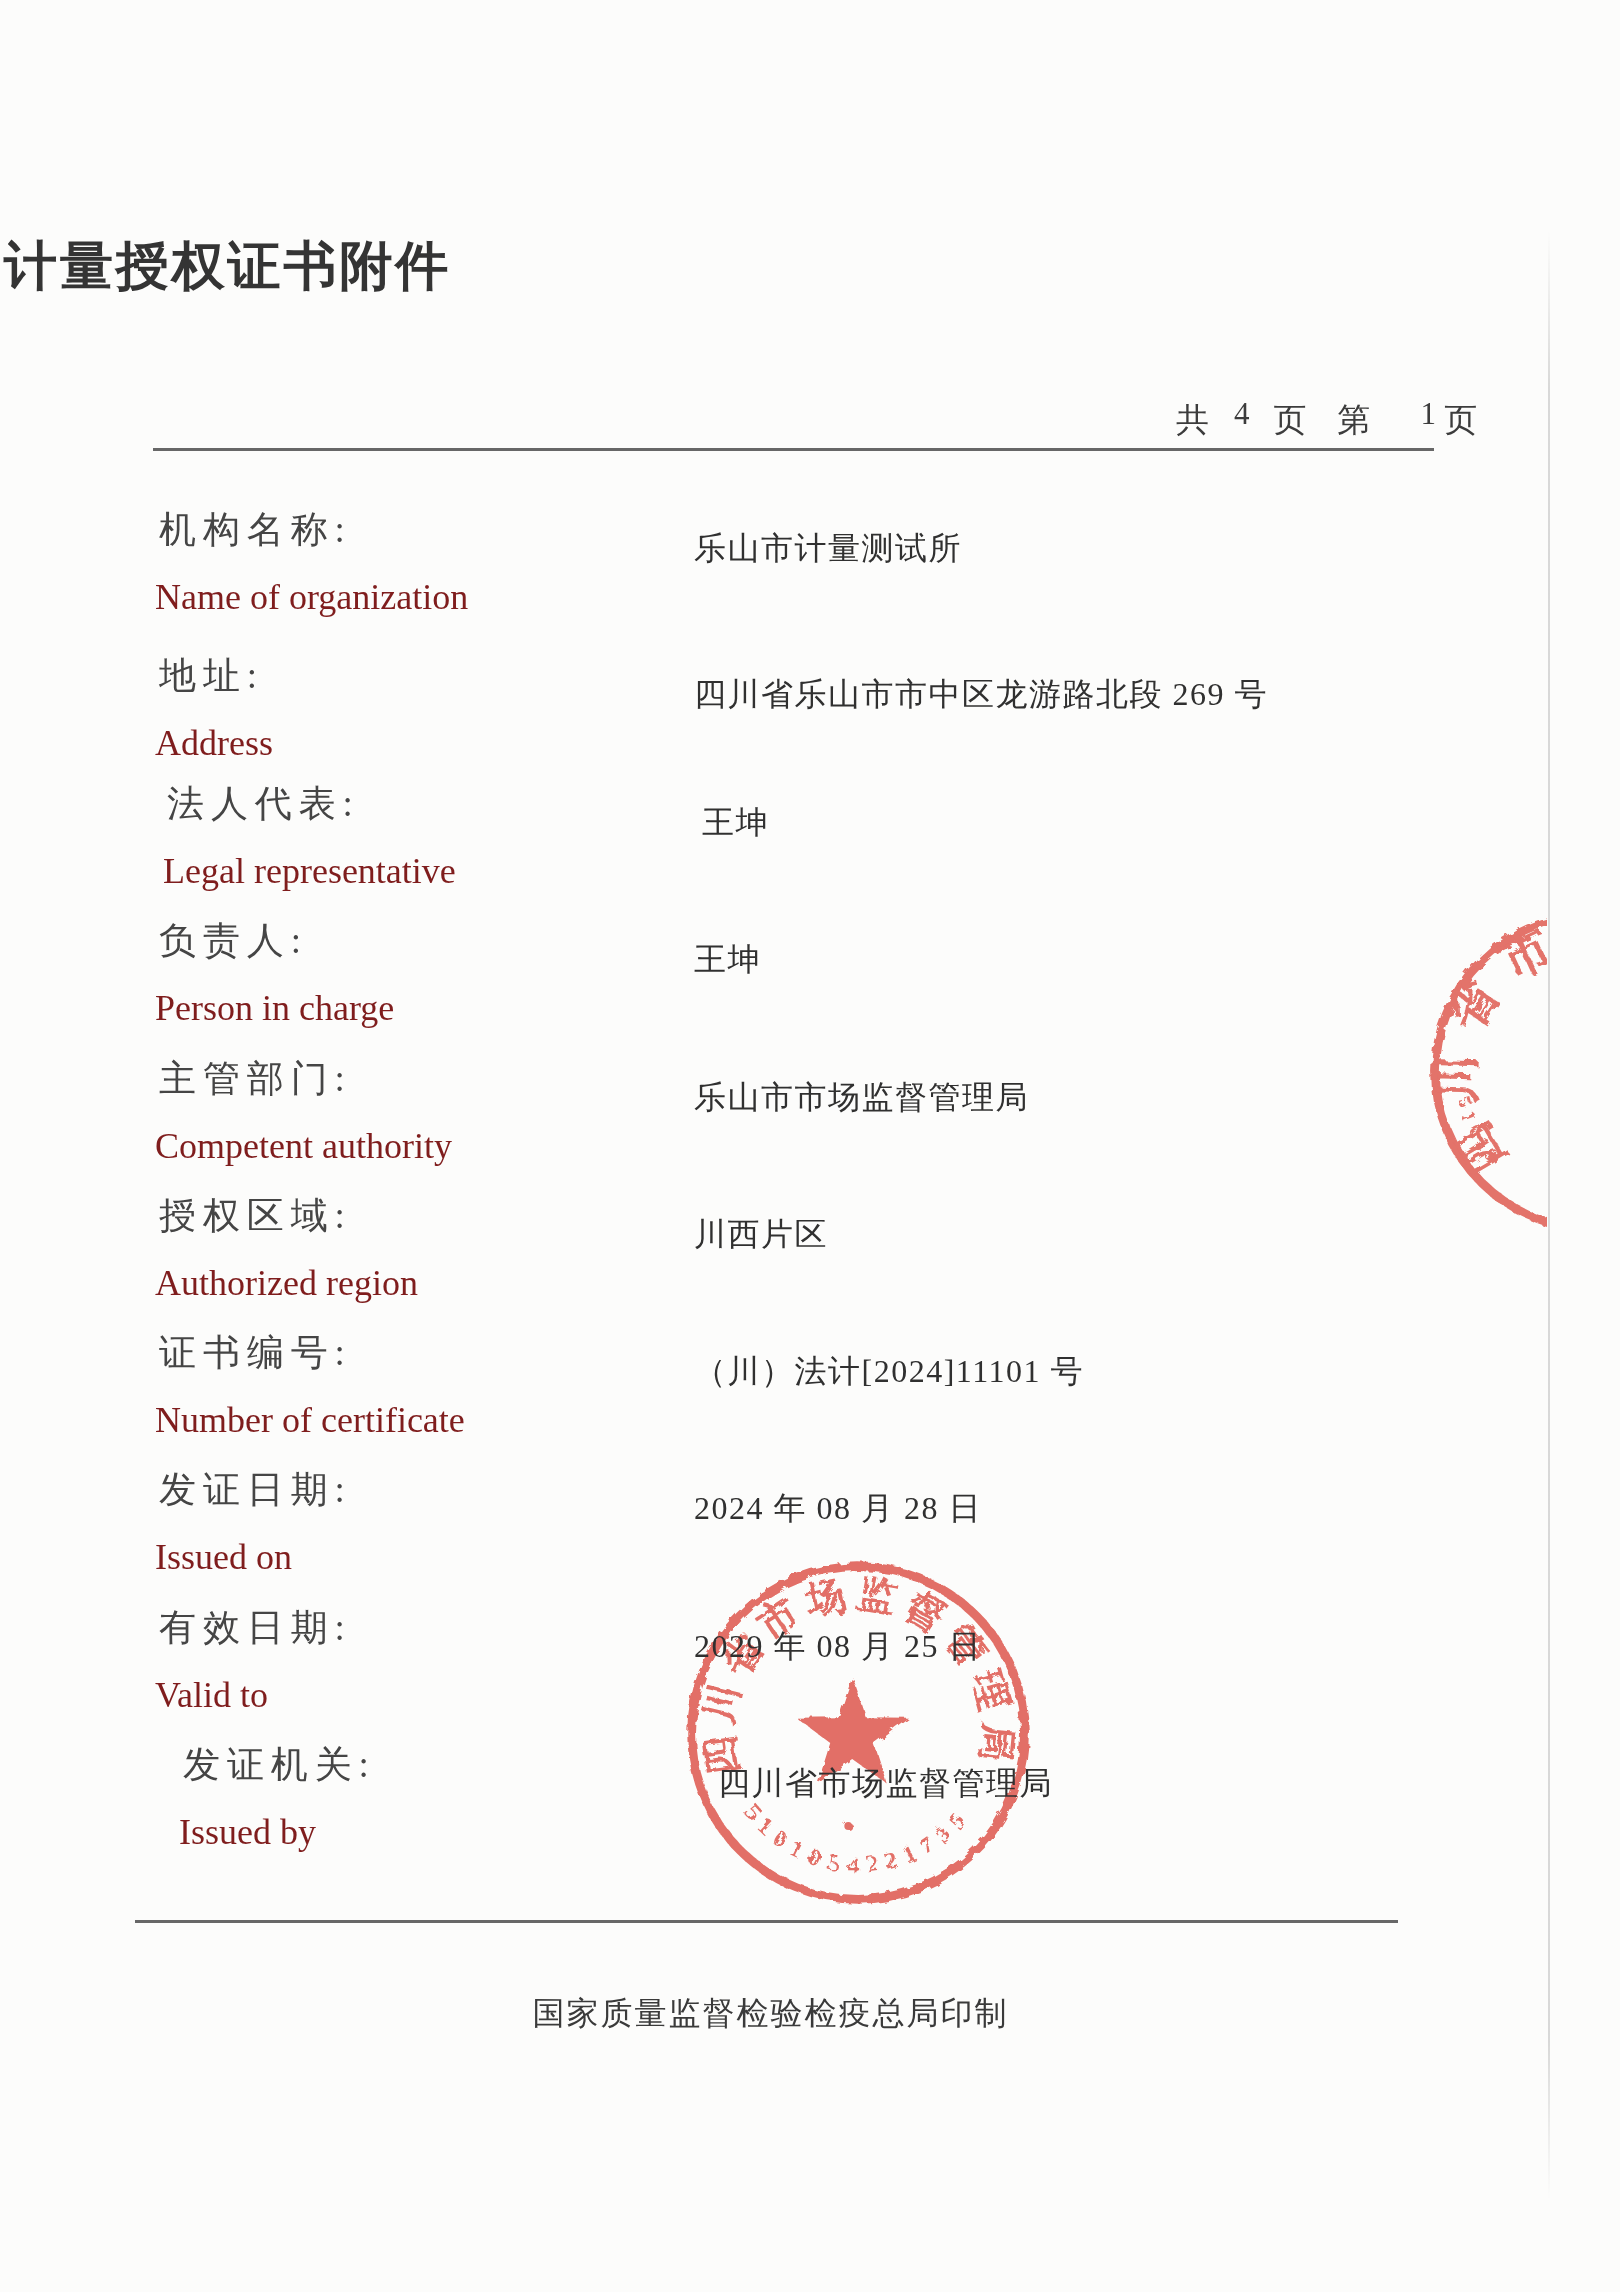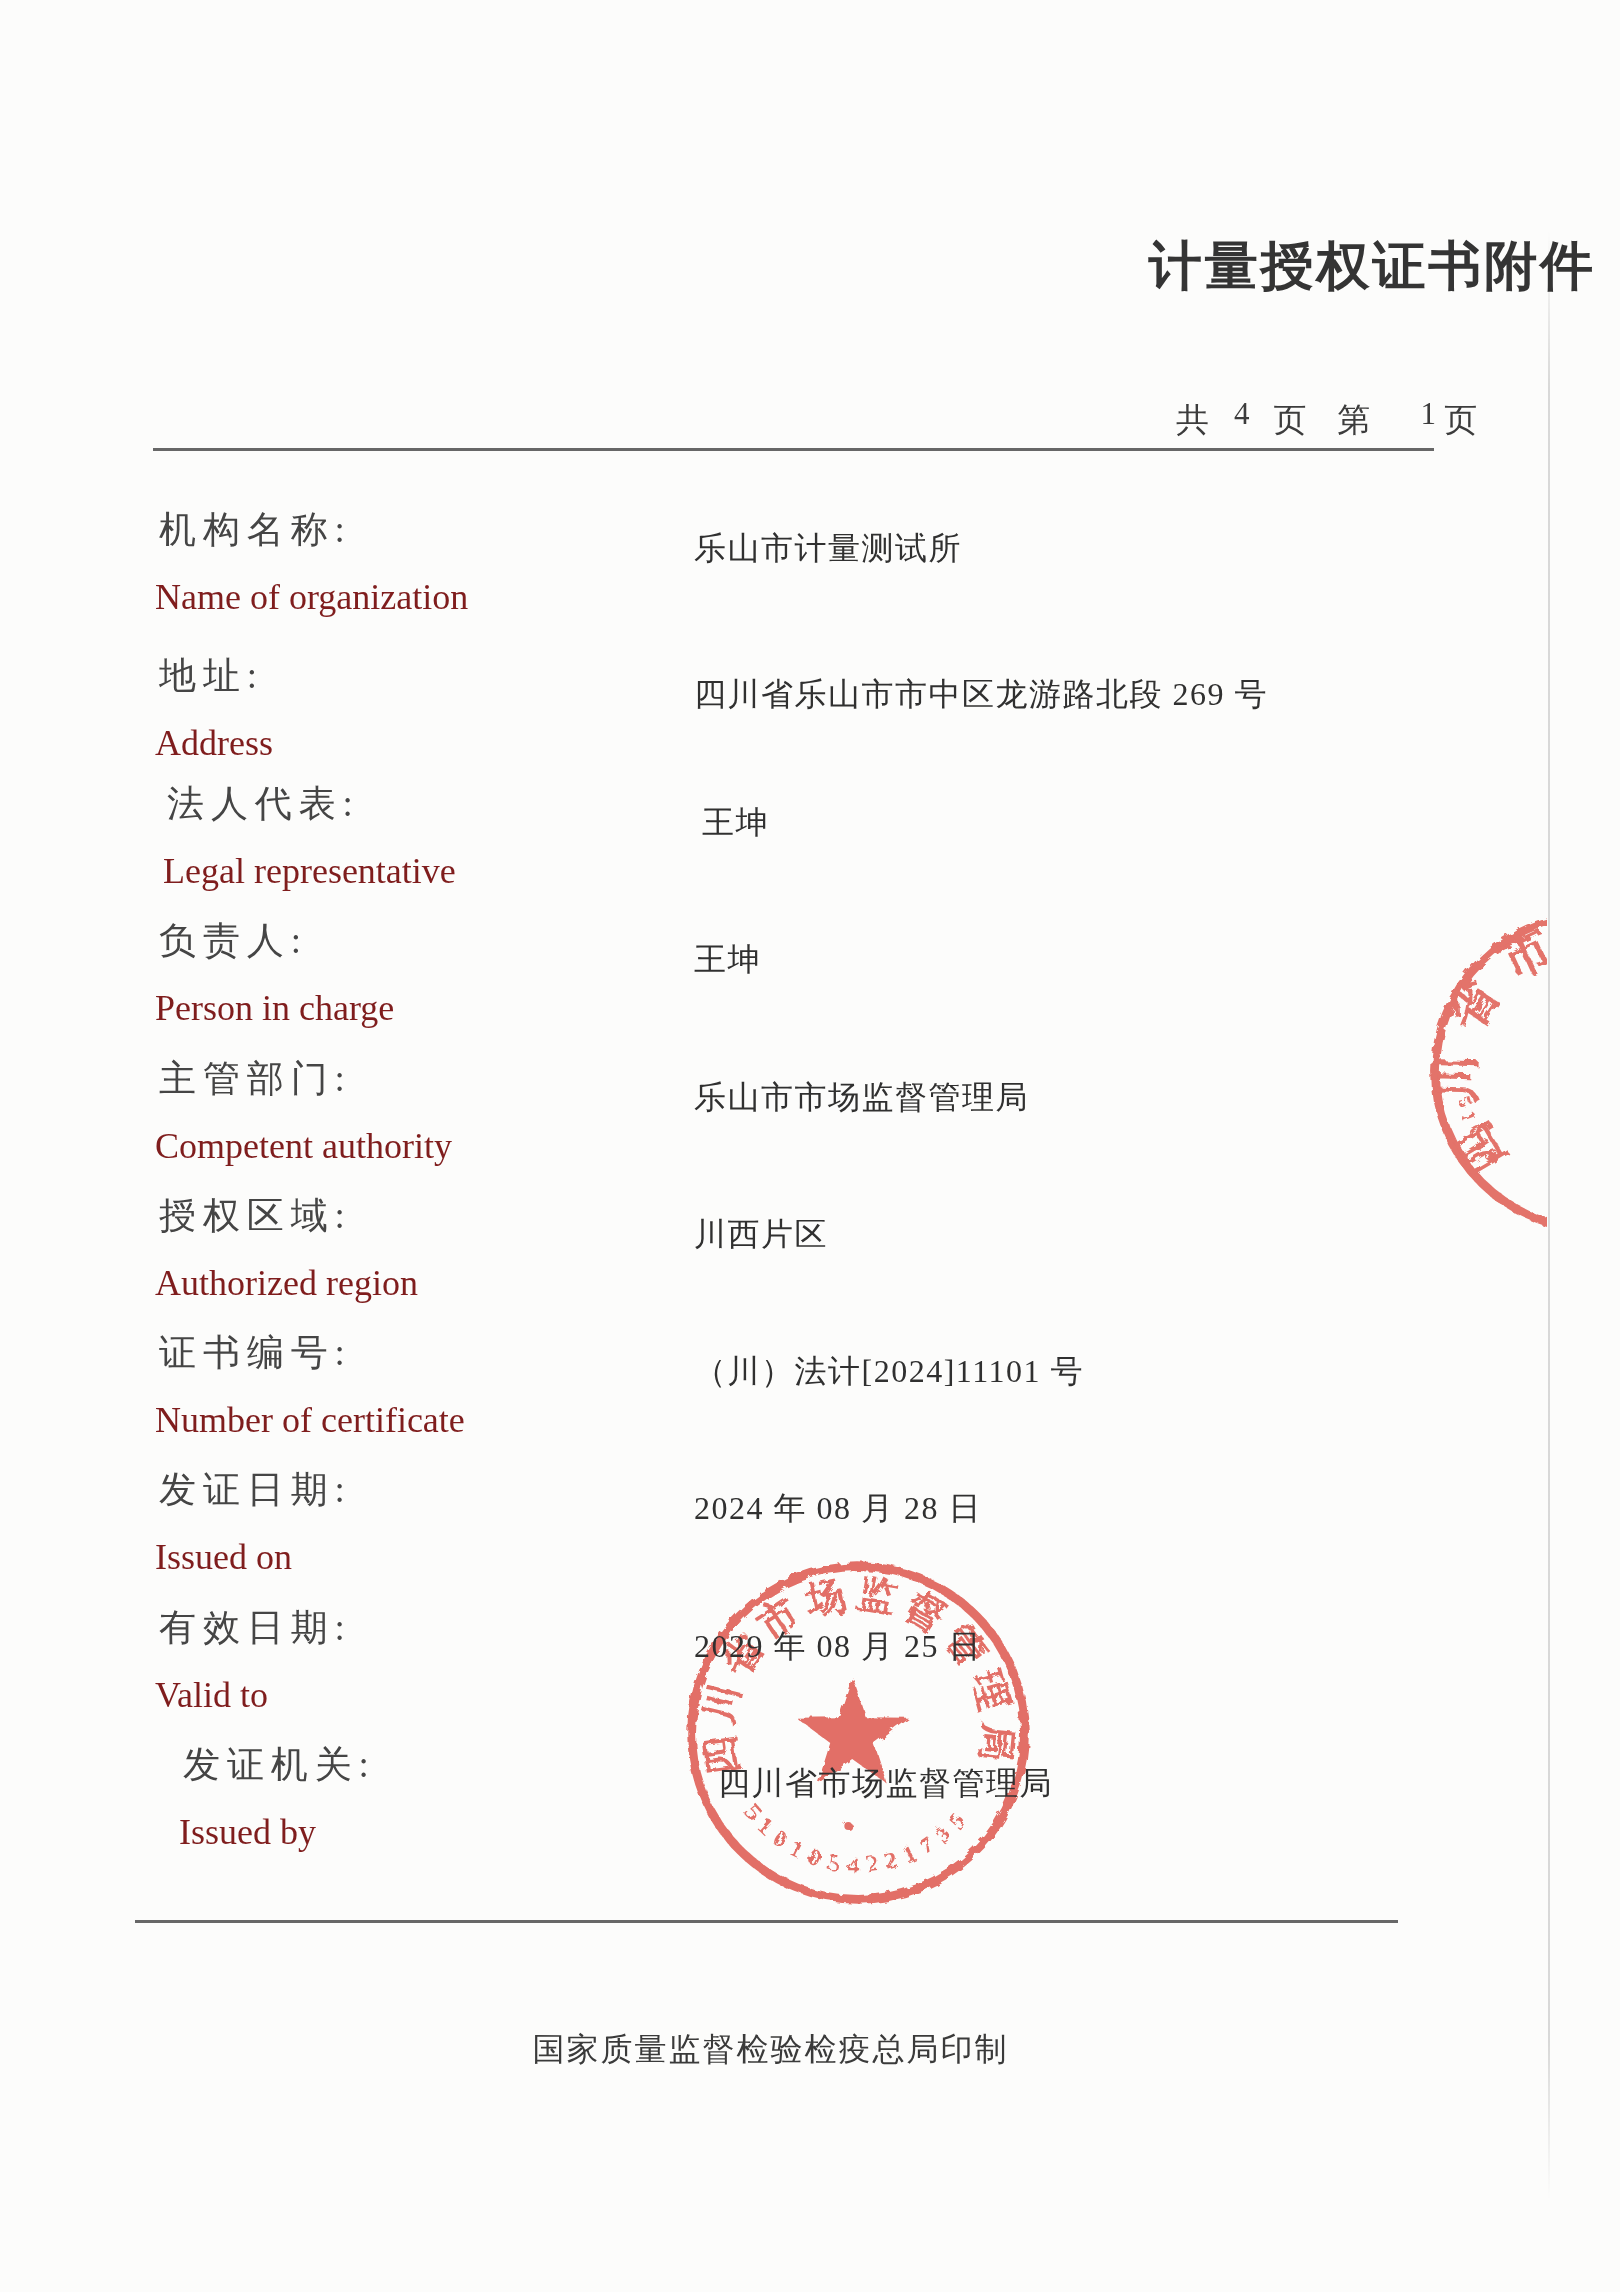--- a/index.html
+++ b/index.html
@@ -9,22 +9,22 @@
     background:#fcfcfb;
     overflow:hidden;
     font-family:"Liberation Serif","DejaVu Serif",serif;
     color:#333;
   }
   .page-edge{
     position:absolute;left:1548px;top:230px;width:2px;height:1970px;
     background:linear-gradient(to bottom,rgba(0,0,0,0),rgba(0,0,0,0.14) 8%,rgba(0,0,0,0.14) 92%,rgba(0,0,0,0));
   }
   .doc-title{
-    position:absolute;left:12px;top:231px;width:1584px;
-    text-align:right;
+    position:absolute;left:4px;top:231px;width:1584px;
+    text-align:left;
     font-size:53px;font-weight:700;letter-spacing:2.9px;color:#343434;
   }
   .pagination{
     position:absolute;left:1176px;top:398px;
     font-size:33px;color:#3c3c3c;white-space:nowrap;
   }
   .pagination .zh{letter-spacing:1px;}
   .pagination .num{
     position:relative;top:-6.9px;font-size:31px;color:#3c3c3c;
   }
@@ -44,21 +44,21 @@
     font-size:36px;color:#7f1d1d;white-space:nowrap;
   }
   .value{
     position:absolute;left:694px;top:21.6px;
     font-size:32px;letter-spacing:1.5px;color:#303030;white-space:nowrap;
     z-index:3;
   }
   .doc-footer{
     position:absolute;left:0;top:1992px;width:1541px;
     text-align:center;
-    font-size:32px;letter-spacing:2px;color:#3a3a3a;margin-top:36px;
+    font-size:32px;letter-spacing:2px;color:#3a3a3a;
   }
   .stamp{position:absolute;z-index:1;opacity:.82;}
   .stamp-primary{left:674px;top:1547px;}
   .edge-stamp-clip{
     position:absolute;left:1411px;top:900px;width:136px;height:357px;
     overflow:hidden;z-index:1;opacity:.8;
   }
   .stamp text{font-family:"Liberation Serif","DejaVu Serif",serif;}
 </style>
 </head>

